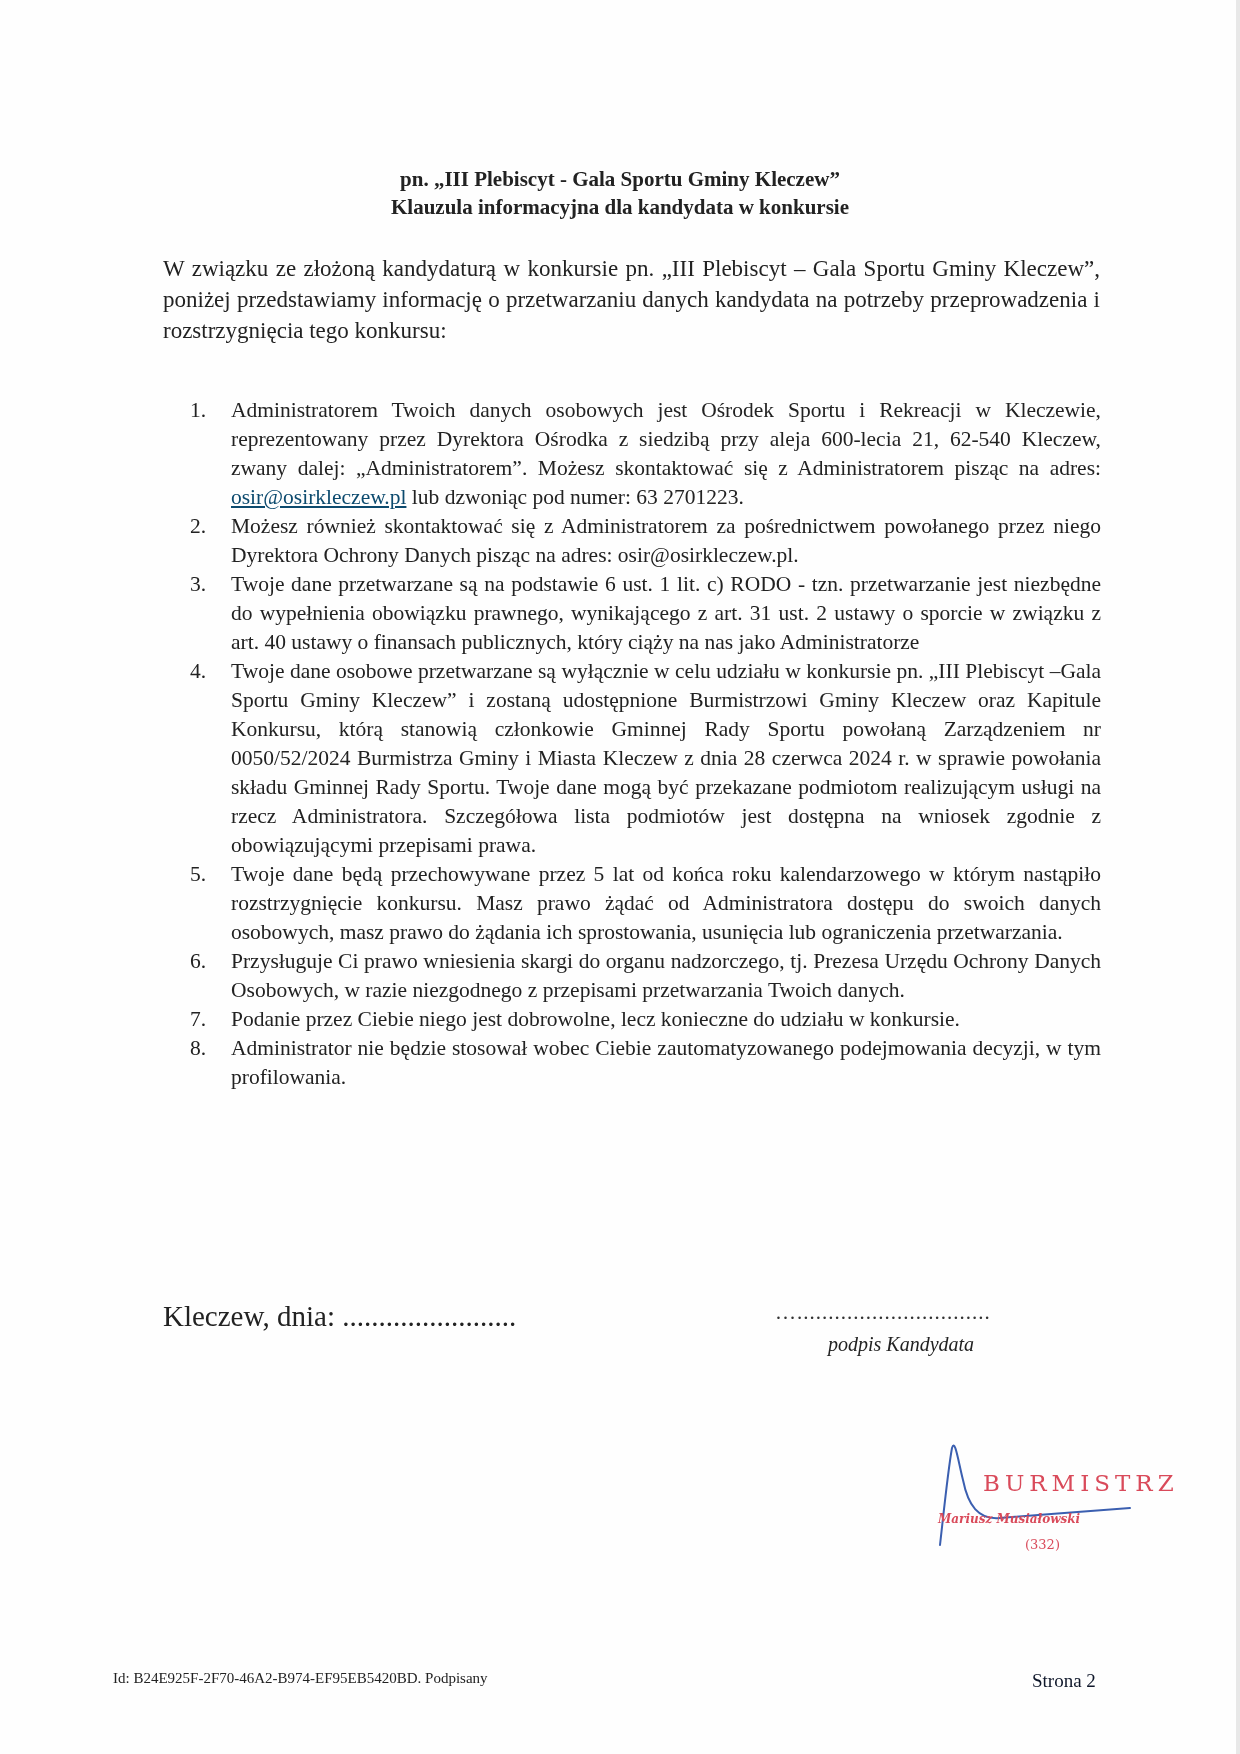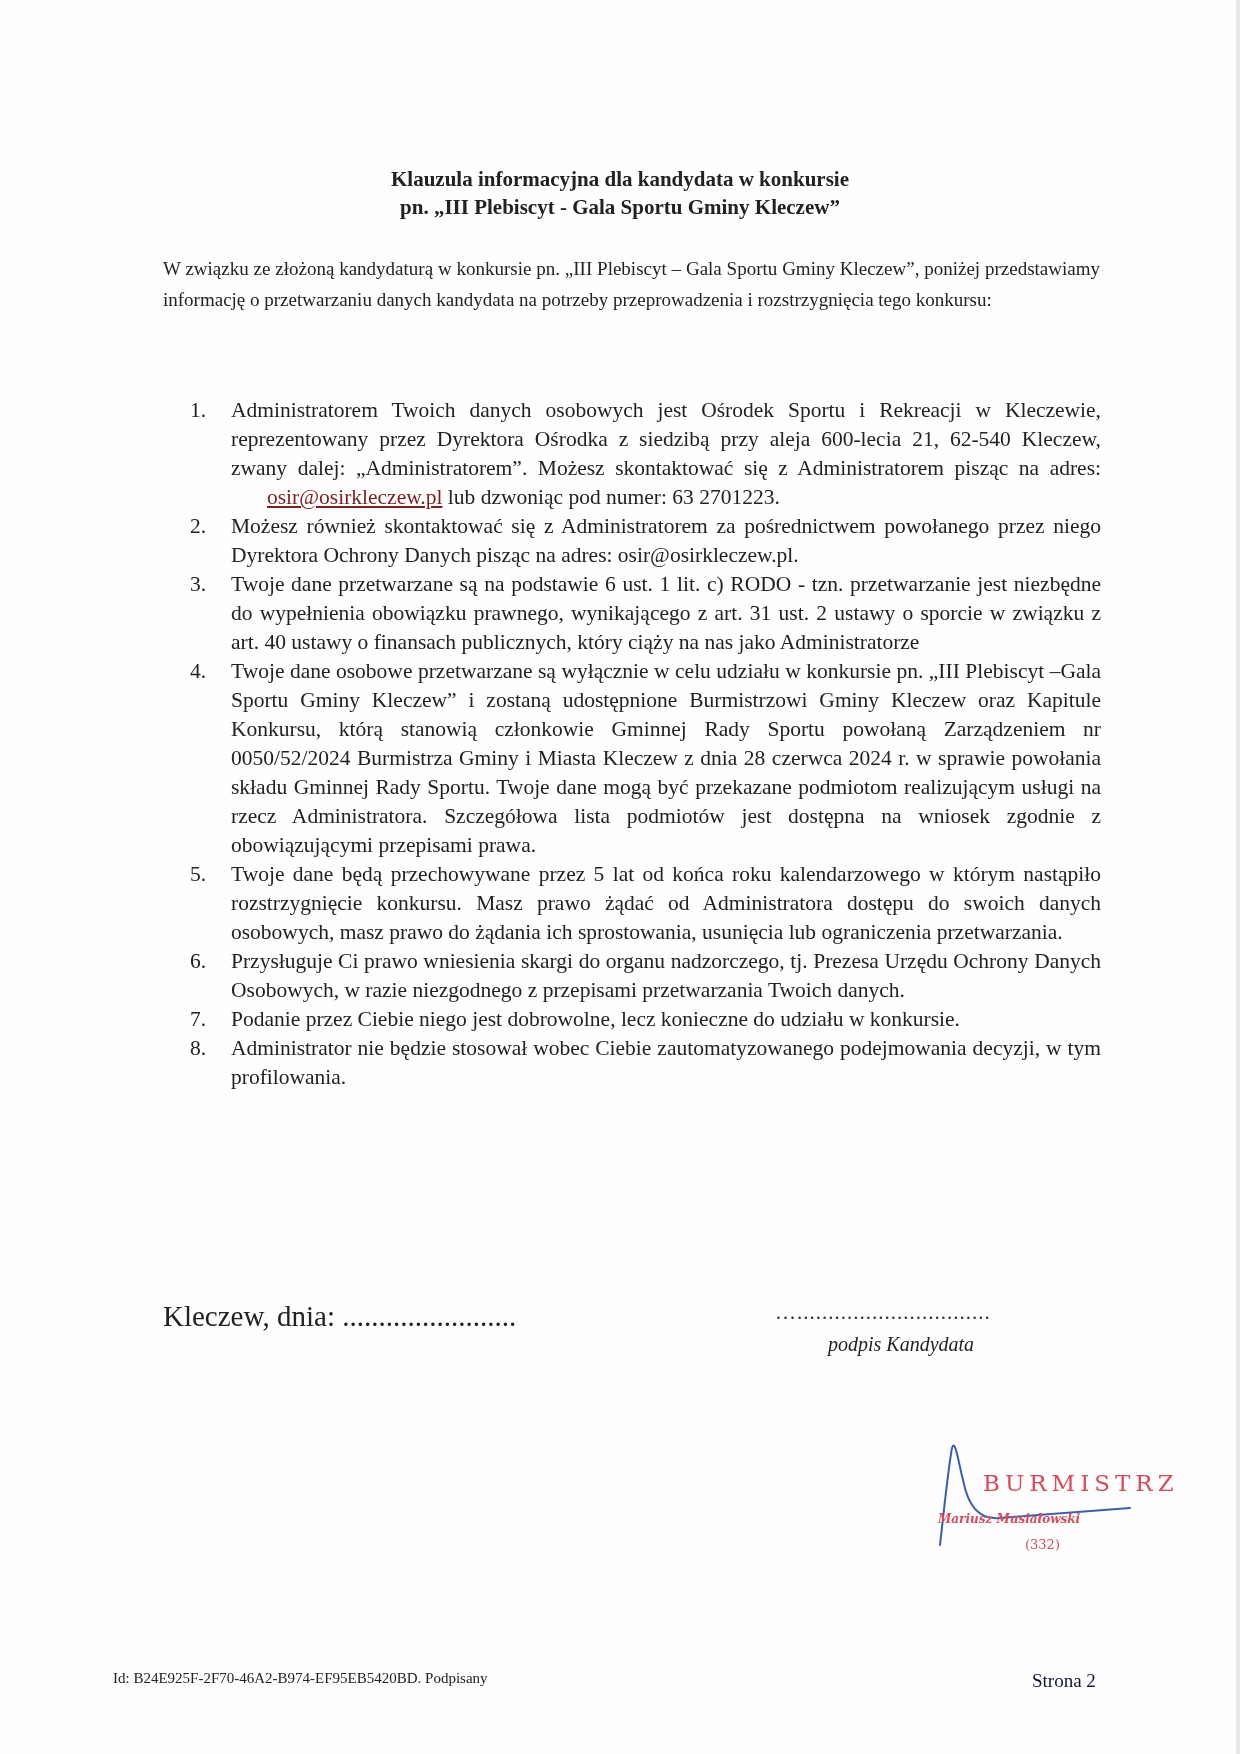--- a/index.html
+++ b/index.html
@@ -2,27 +2,27 @@
 <html><head>
 <meta charset="utf-8">
 <style>
   html, body { margin: 0; padding: 0; background: #ffffff; }
   body { width: 1240px; height: 1754px; position: relative; overflow: hidden;
          font-family: "Liberation Serif", "DejaVu Serif", serif; color: #1e1e1e; }
   .page { position: absolute; inset: 0; background: #fefefe; }
   .right-edge { position: absolute; right: 0; top: 0; width: 4px; height: 100%; background: #e8e8e8; }
   .title { position: absolute; top: 165px; left: 0; width: 1240px; text-align: center;
            font-weight: bold; font-size: 21px; line-height: 28px; color: #222; }
-  .intro { position: absolute; top: 253px; left: 163px; width: 937px; font-size: 19px;
+  .intro { position: absolute; top: 253px; left: 163px; width: 937px; font-size: 23px;
            line-height: 31px; text-align: justify; color: #222; }
   .list { position: absolute; top: 396px; left: 190px; width: 911px; margin: 0; padding: 0;
           list-style: none; font-size: 21.5px; line-height: 29px; color: #222; }
   .list li { position: relative; padding-left: 41px; text-align: justify; }
   .list .num { position: absolute; left: 0; top: 0; }
-  .email-link { color: #7f1d1d; text-decoration: underline; margin-left: 36px; }
+  .email-link { color: #0c4a6e; text-decoration: underline; }
   .sig-row { position: absolute; top: 1300px; left: 163px; font-size: 29px; color: #222; }
   .dots-right { position: absolute; top: 1300px; left: 775px; font-size: 21px; color: #333; letter-spacing: 1px; }
   .sig-label { position: absolute; top: 1333px; left: 828px; font-size: 20px; font-style: italic; color: #222; }
   .stamp { position: absolute; top: 1430px; left: 930px; width: 230px; height: 130px; }
   .stamp-title { position: absolute; top: 40px; left: 20px; font-family: "DejaVu Serif", serif;
                  font-size: 23px; color: #d94a5a; letter-spacing: 5px; margin-left: 33px; }
   .stamp-name { position: absolute; top: 82px; left: 8px; font-family: "DejaVu Serif", serif;
                 font-style: italic; font-weight: bold; font-size: 12px; color: #d94a5a; }
   .stamp-num { position: absolute; top: 107px; left: 95px; font-family: "DejaVu Serif", serif;
                font-size: 13px; color: #d94a5a; }
@@ -30,22 +30,22 @@
   .footer-id { position: absolute; top: 1670px; left: 113px; font-size: 15px; color: #222; }
   .footer-page { position: absolute; top: 1670px; left: 1032px; font-size: 19px; color: #0f172a; text-align: center; }
 </style>
 </head>
 <body>
 
 <div class="page">
   <div class="right-edge"></div>
 
   <div class="title">
+    <div>pn. „III Plebiscyt - Gala Sportu Gminy Kleczew”</div>
     <div>Klauzula informacyjna dla kandydata w konkursie</div>
-    <div>pn. „III Plebiscyt - Gala Sportu Gminy Kleczew”</div>
   </div>
 
   <div class="intro">W związku ze złożoną kandydaturą w konkursie pn. „III Plebiscyt – Gala Sportu Gminy Kleczew”, poniżej przedstawiamy informację o przetwarzaniu danych kandydata na potrzeby przeprowadzenia i rozstrzygnięcia tego konkursu:</div>
 
   <ol class="list">
     <li>
       <span class="num">1.</span>
       <span>Administratorem Twoich danych osobowych jest Ośrodek Sportu i Rekreacji w Kleczewie, reprezentowany przez Dyrektora Ośrodka z siedzibą przy aleja 600-lecia 21, 62-540 Kleczew, zwany dalej: „Administratorem”. Możesz skontaktować się z Administratorem pisząc na adres: </span><a class="email-link">osir@osirkleczew.pl</a><span> lub dzwoniąc pod numer: 63 2701223.</span>
     </li>
     <li>

